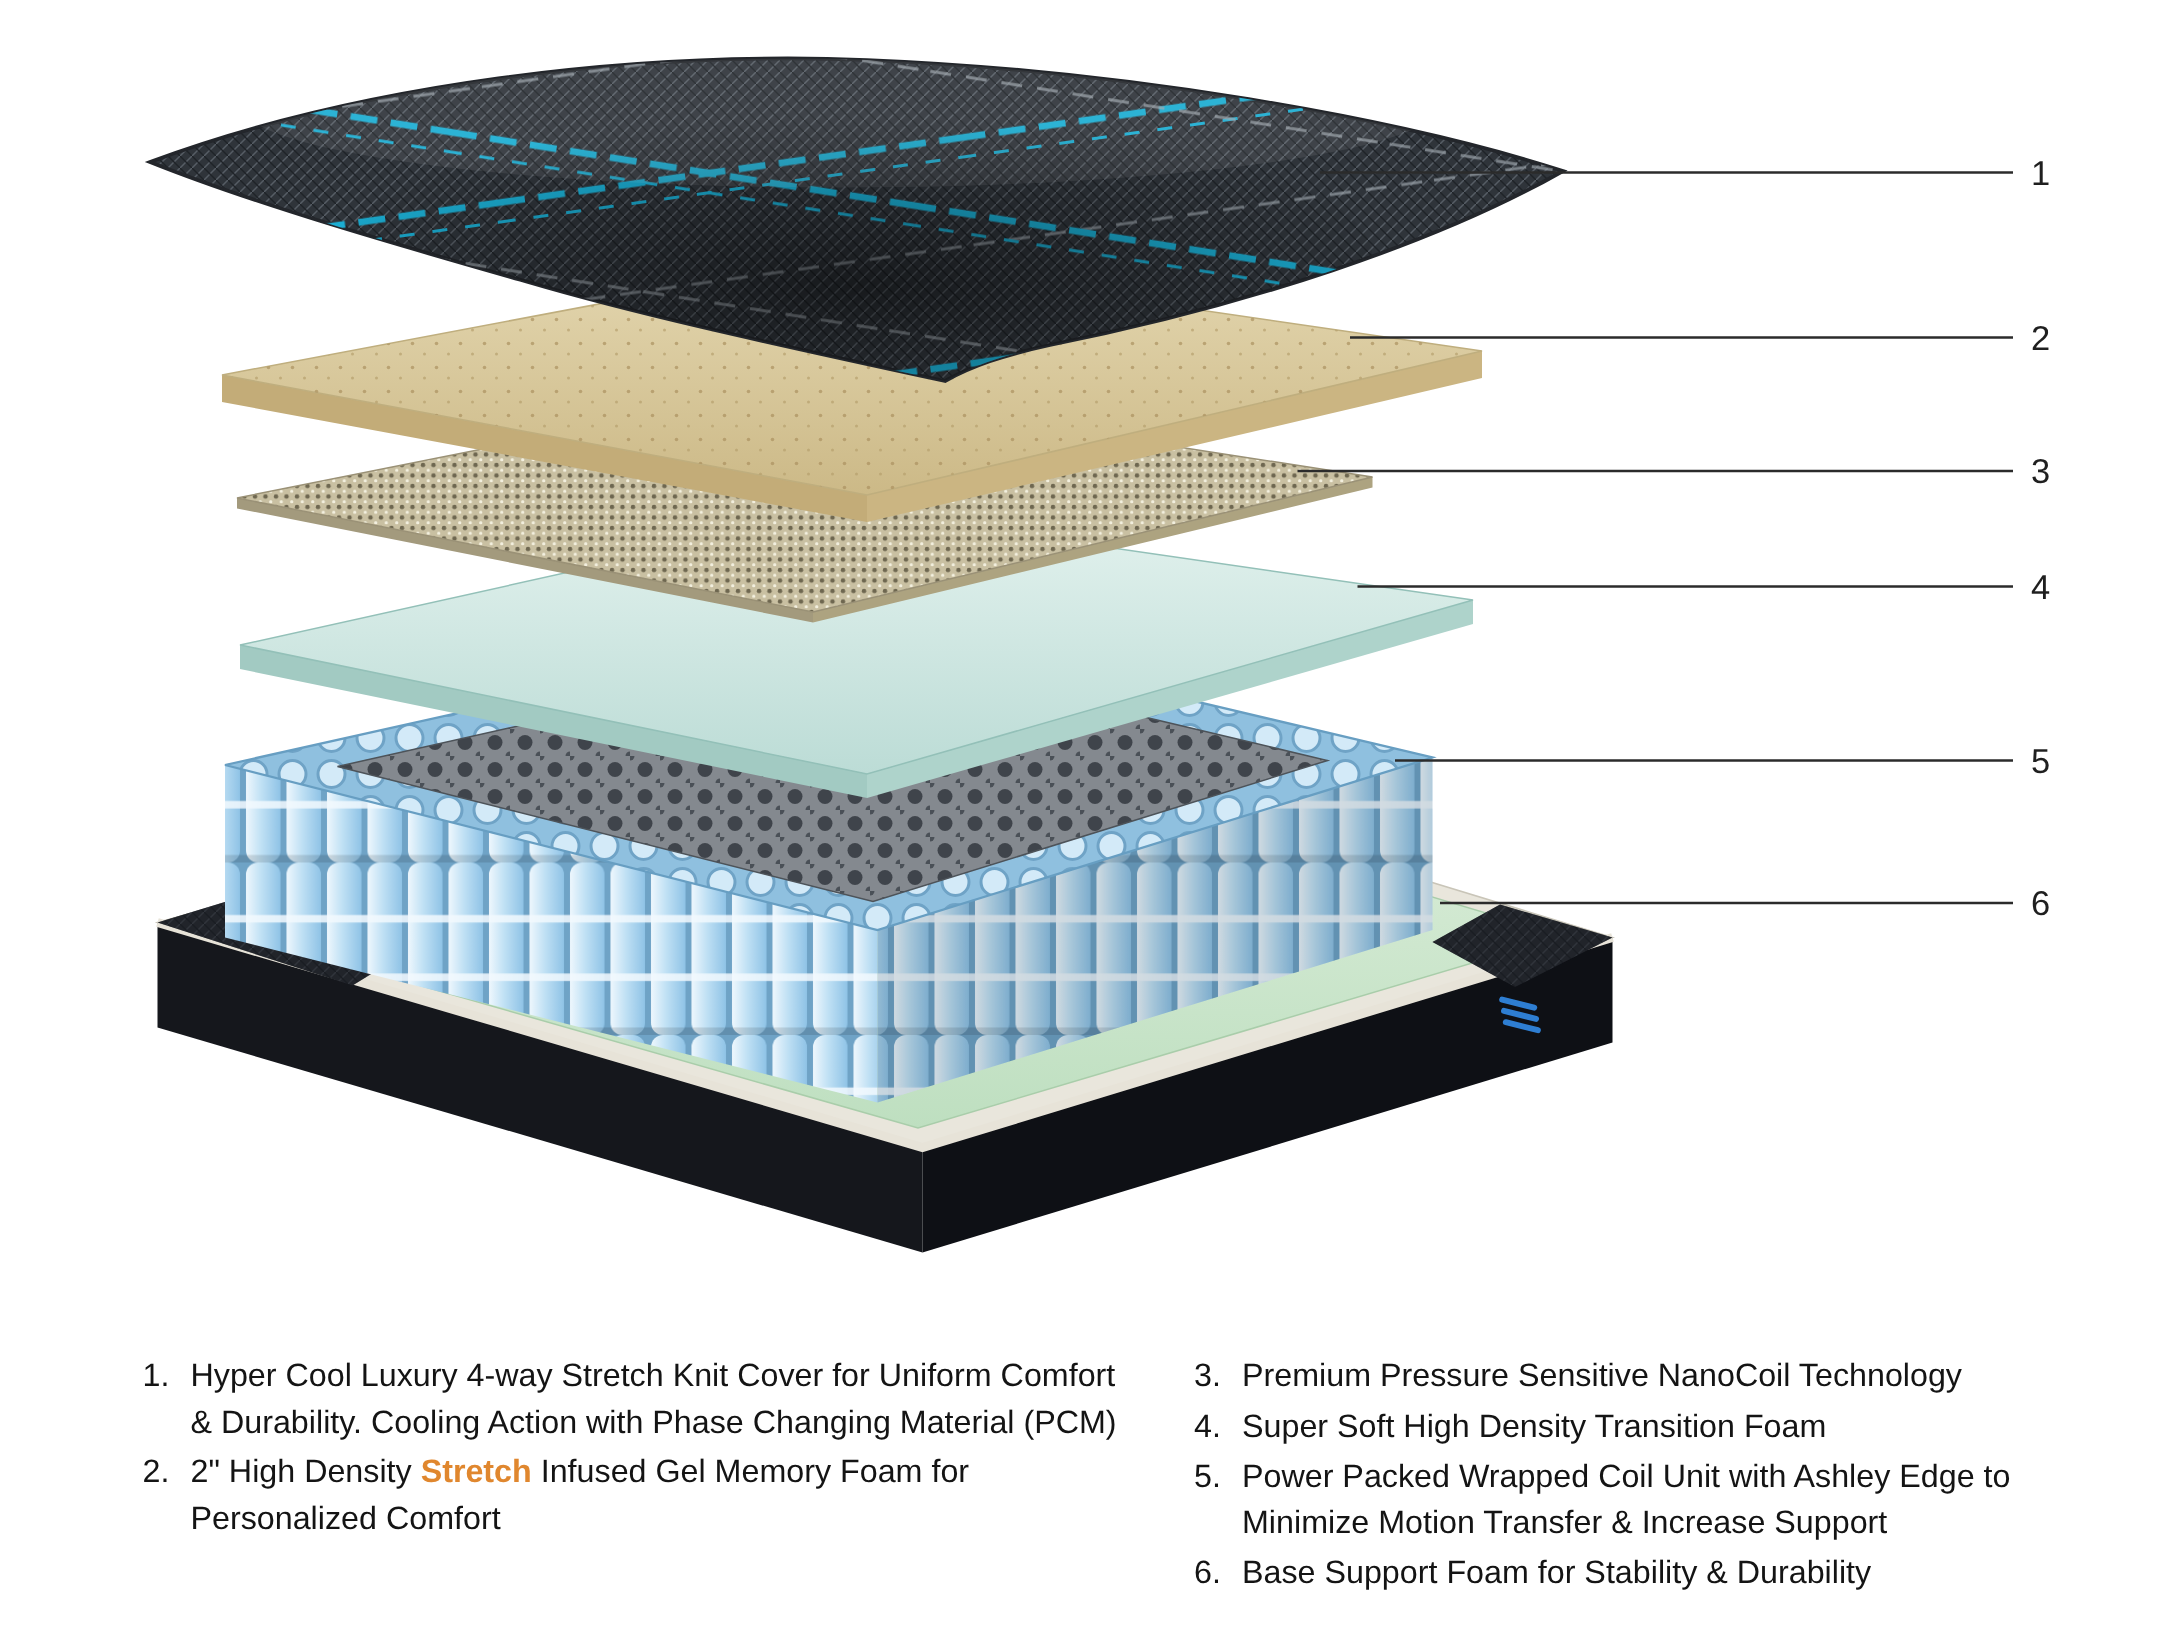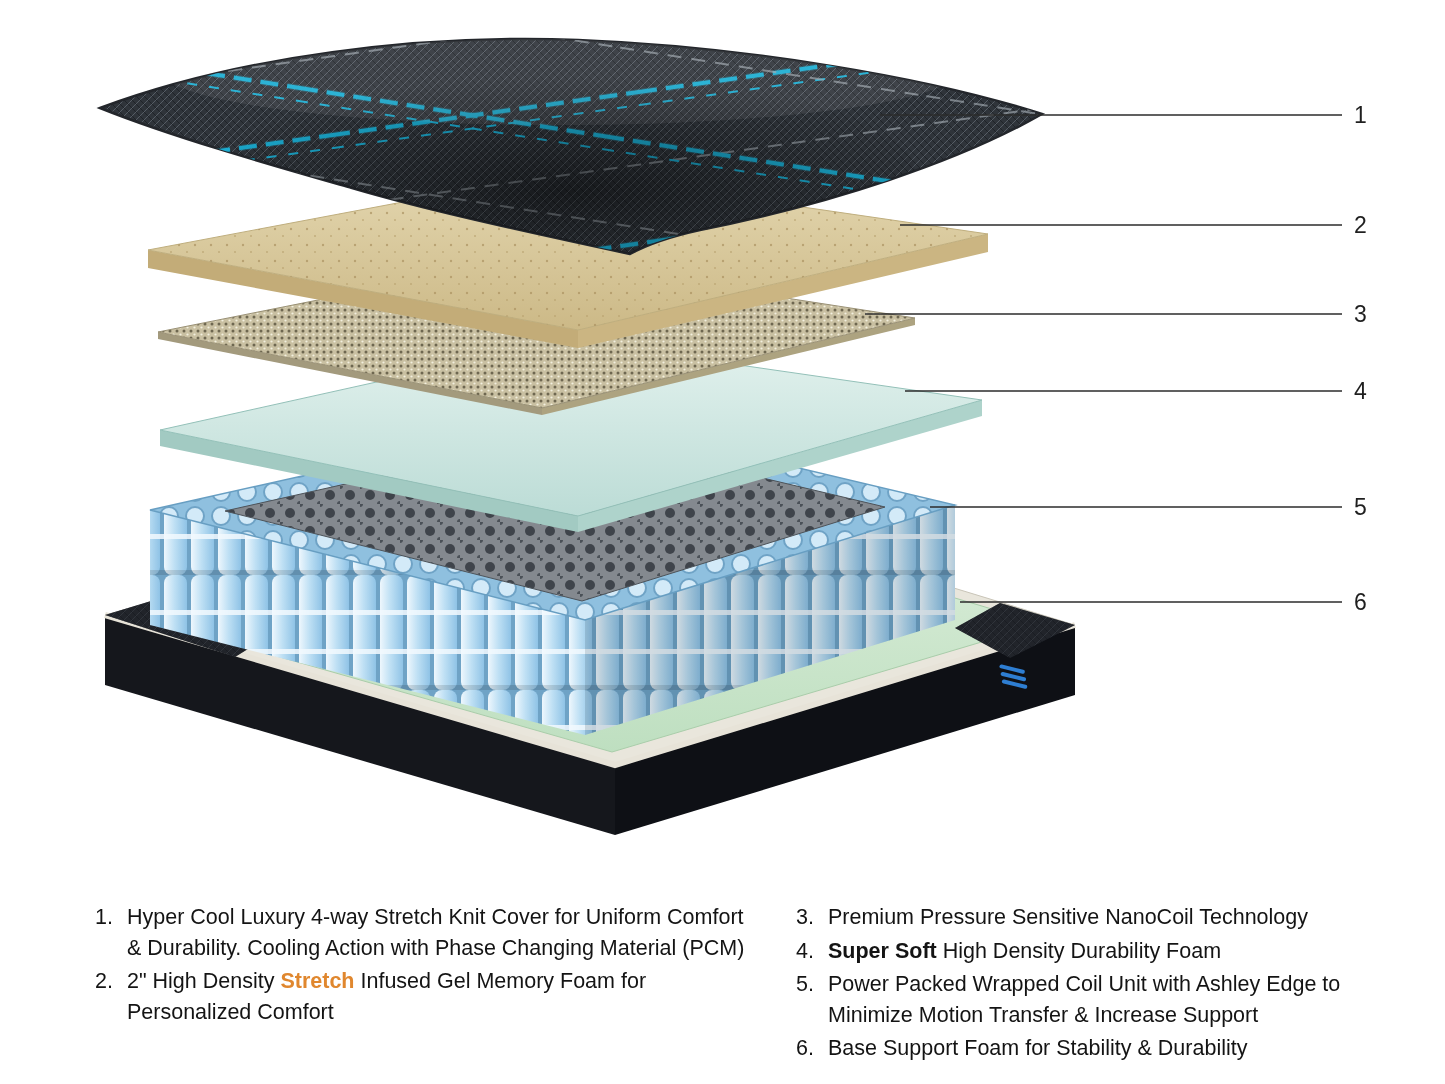--- a/index.html
+++ b/index.html
@@ -6,21 +6,21 @@
   body{font-family:"Liberation Sans",sans-serif;}
   .page{position:relative;width:1445px;height:1084px;background:#ffffff;overflow:hidden;}
   .diagram-svg{position:absolute;top:0;left:0;}
   .legend{position:absolute;top:902px;left:95px;display:flex;gap:46px;align-items:flex-start;
           font-size:21.5px;line-height:1.42;color:#141414;}
   .legend-col-left{width:655px;flex:none;}
   .legend-col-right{width:560px;flex:none;}
   .legend-item{display:flex;margin-bottom:3px;}
   .legend-num{width:32px;flex:none;}
   .legend-text{flex:1;}
-  .part-bold{font-weight:bold;}
+  .part-bold{font-weight:normal;}
   .part-copper{color:var(--copper,#e0872e);font-weight:bold;}
 </style>
 </head>
 <body>
 
 <div class="page">
 
   <svg class="diagram-svg" width="1445" height="880" viewBox="0 0 1445 880" xmlns="http://www.w3.org/2000/svg">
     <defs>
       <pattern id="knit" width="8" height="8" patternUnits="userSpaceOnUse">
@@ -177,21 +177,21 @@
           <span class="legend-text"><span>2" High Density </span><span class="part-copper">Stretch</span><span> Infused Gel Memory Foam for Personalized Comfort</span></span>
         </div>
       </div>
     <div class="legend-col-right" id="legend-right">
         <div class="legend-item">
           <span class="legend-num">3.</span>
           <span class="legend-text"><span>Premium Pressure Sensitive NanoCoil Technology</span></span>
         </div>
         <div class="legend-item">
           <span class="legend-num">4.</span>
-          <span class="legend-text"><span class="part-bold">Super Soft</span><span> High Density Durability Foam</span></span>
+          <span class="legend-text"><span class="part-bold">Super Soft</span><span> High Density Transition Foam</span></span>
         </div>
         <div class="legend-item">
           <span class="legend-num">5.</span>
           <span class="legend-text"><span>Power Packed Wrapped Coil Unit with Ashley Edge to Minimize Motion Transfer &amp; Increase Support</span></span>
         </div>
         <div class="legend-item">
           <span class="legend-num">6.</span>
           <span class="legend-text"><span>Base Support Foam for Stability &amp; Durability</span></span>
         </div>
       </div>

